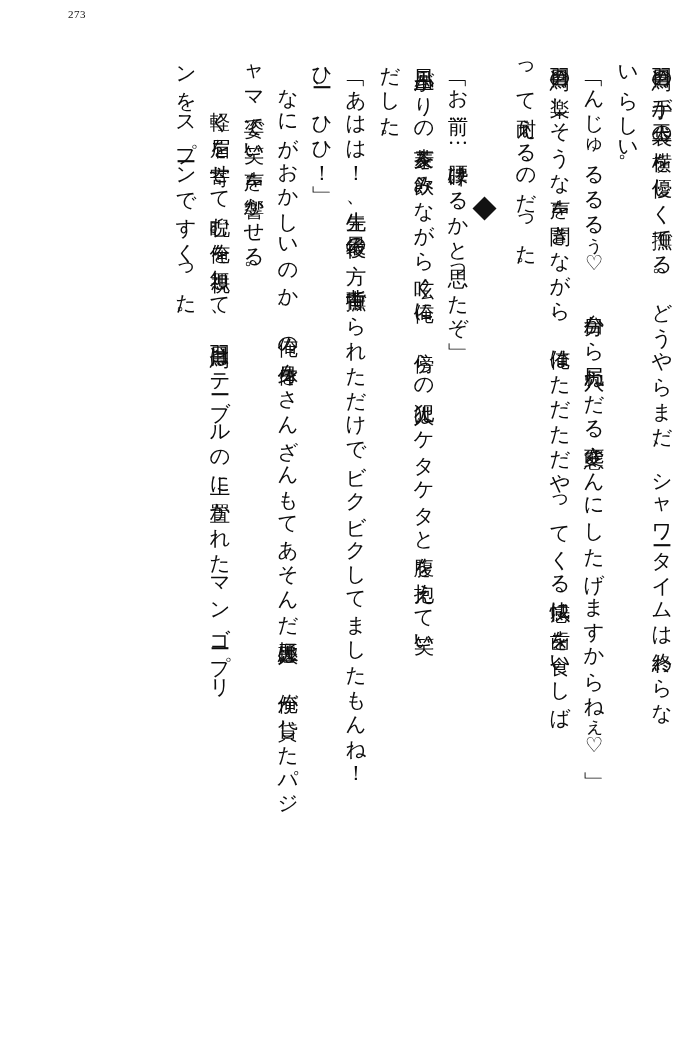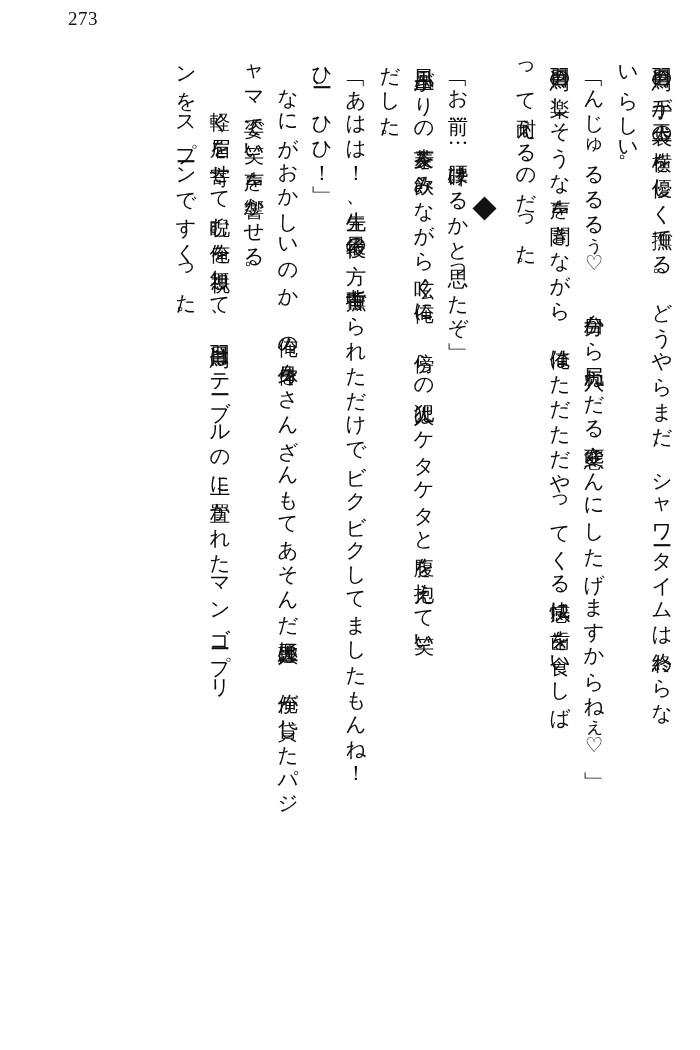--- a/index.html
+++ b/index.html
@@ -13,21 +13,21 @@
     height: 1050px;
     background: #ffffff;
     overflow: hidden;
     font-family: "Liberation Serif", "DejaVu Serif", serif;
     color: #0a0a0a;
   }
   .page-number {
     position: absolute;
     top: 8px;
     left: 68px;
-    font-size: 19px;
+    font-size: 11px;
     letter-spacing: 0.5px;
     color: #111111;
     font-family: "Liberation Serif", "DejaVu Serif", serif;
   }
   .text-block {
     position: absolute;
     top: 52px;
     left: 34px;
     right: 28px;
     height: 975px;

